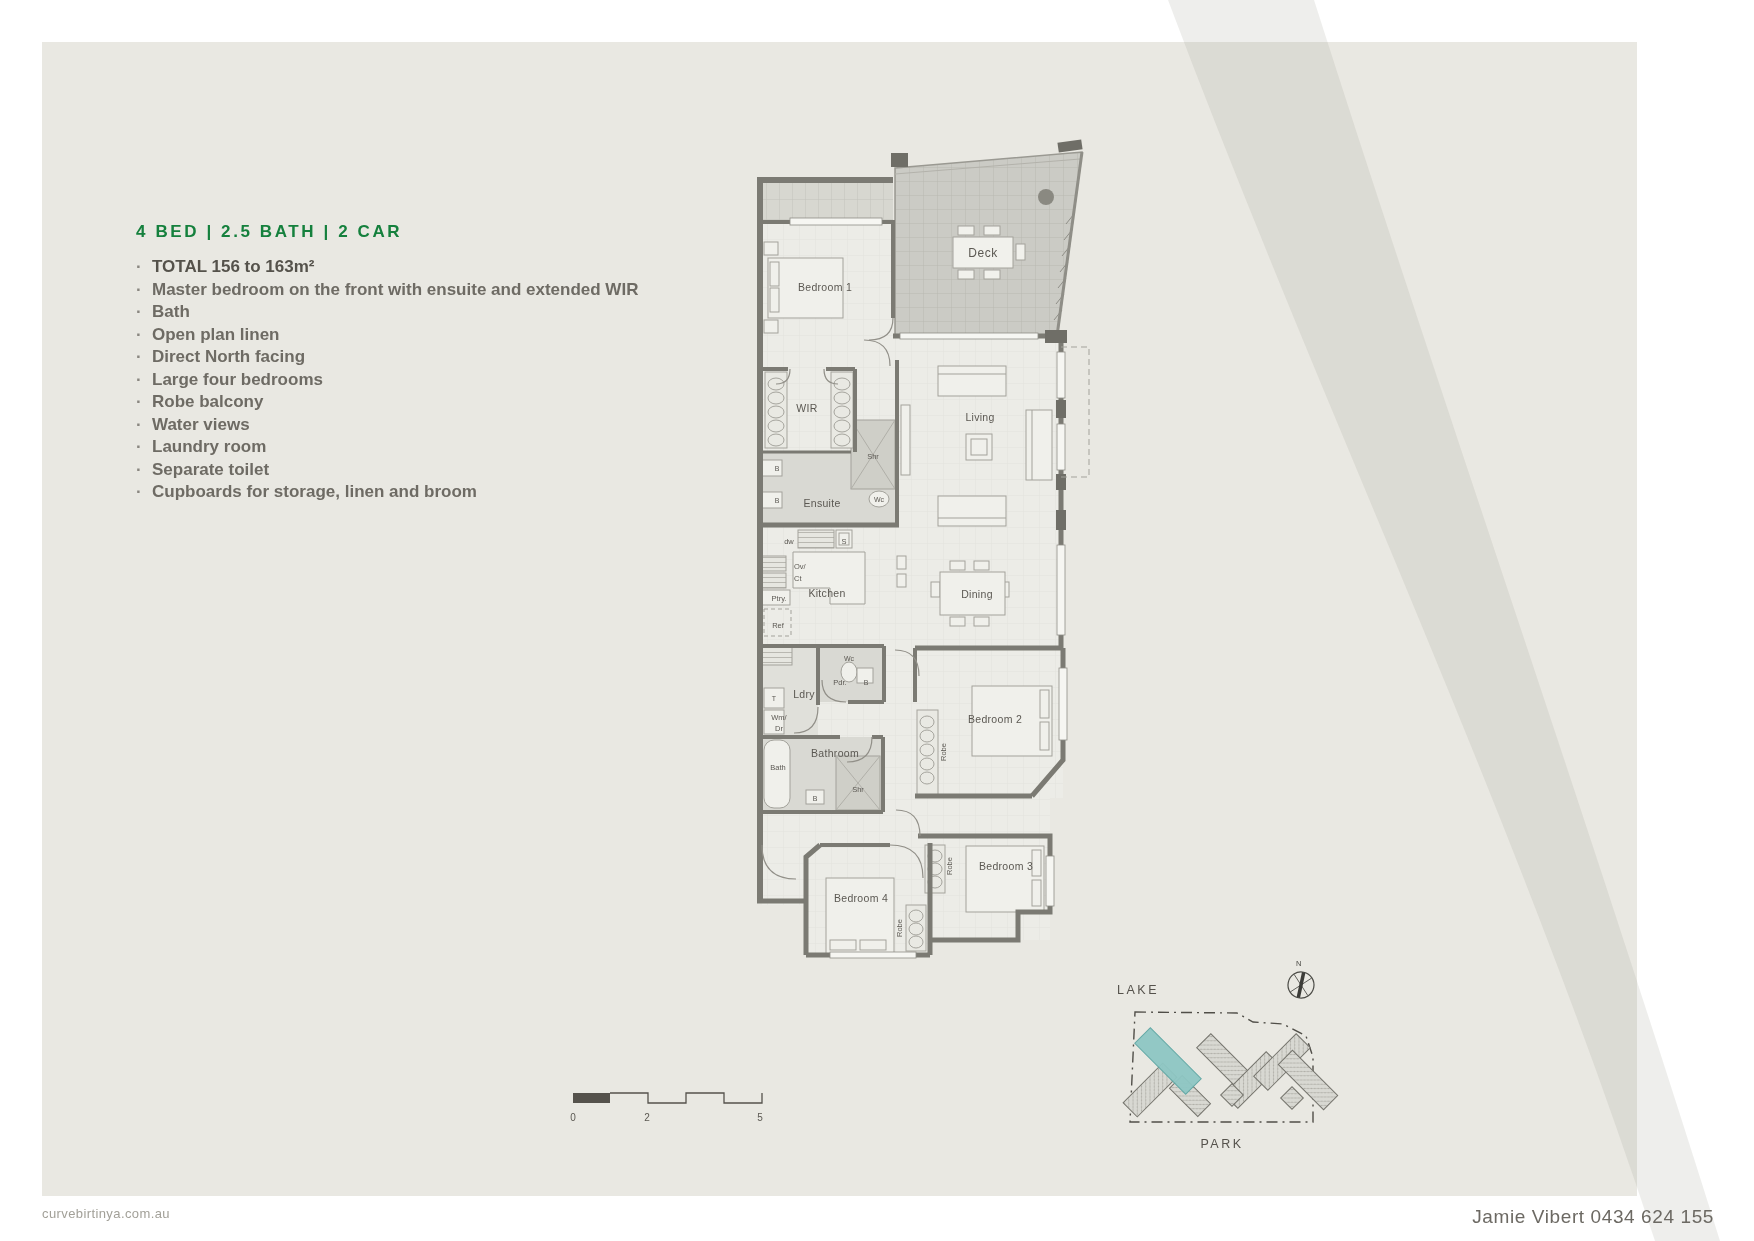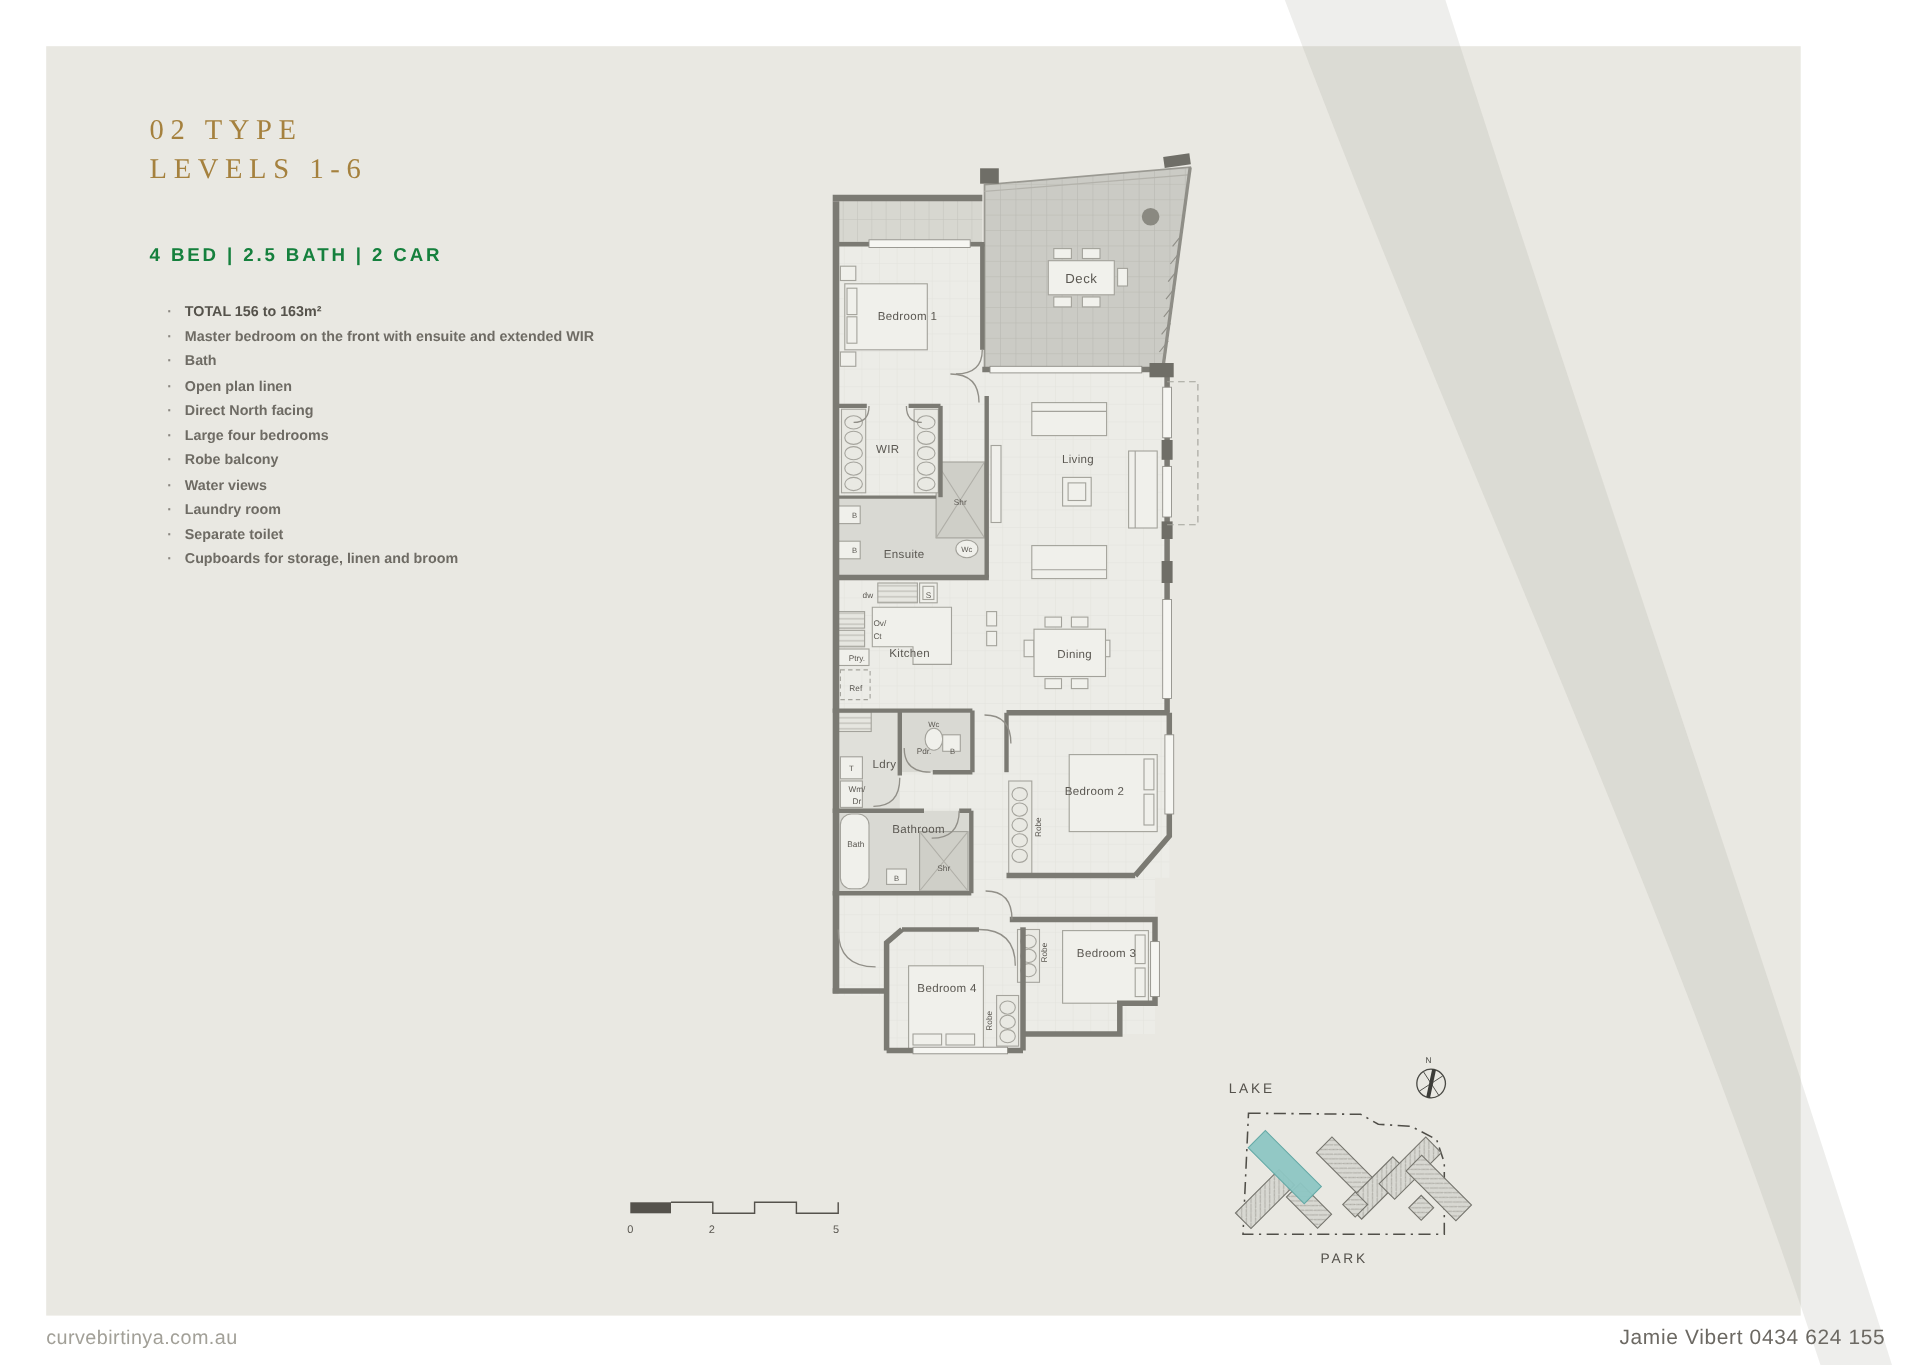--- a/index.html
+++ b/index.html
@@ -5,26 +5,26 @@
   html,body{margin:0;padding:0;background:#ffffff;}
   .page{position:relative;width:1754px;height:1241px;background:#ffffff;overflow:hidden;
         font-family:"Liberation Sans", sans-serif;}
   .card{position:absolute;left:42px;top:42px;width:1595px;height:1154px;background:#e9e8e2;}
   .overlay-svg{position:absolute;left:0;top:0;width:1754px;height:1241px;}
   .title-block{position:absolute;left:136px;top:100px;color:#a5813e;
                font-family:"Liberation Serif", serif;font-size:26px;letter-spacing:6px;
                line-height:36px;font-weight:400;}
   .spec{position:absolute;left:136px;top:222px;color:#15803d;font-size:17px;
         font-weight:700;letter-spacing:2.6px;}
-  .features{position:absolute;left:120px;top:256px;margin:16px;padding:0;list-style:none;
-            color:#6e6b64;font-size:13px;}
+  .features{position:absolute;left:120px;top:256px;margin:0;padding:0;list-style:none;
+            color:#6e6b64;font-size:17px;}
   .features li{position:relative;height:22.5px;line-height:22.5px;padding-left:32px;white-space:nowrap;font-weight:bold;}
   .features li::before{content:"·";position:absolute;left:16px;top:0;color:#8a8780;font-weight:bold;}
   .features li.total{font-weight:700;color:#55524b;}
-  .footer-left{position:absolute;left:42px;top:1206px;font-size:18px;color:#a2a098;letter-spacing:0.4px;}
+  .footer-left{position:absolute;left:42px;top:1206px;font-size:13px;color:#a2a098;letter-spacing:0.4px;}
   .footer-right{position:absolute;right:40px;top:1206px;font-size:19px;color:#6c6963;letter-spacing:0.6px;}
   
   text{font-family:"Liberation Sans", sans-serif;fill:#5b5852;}
   .room{font-size:10.5px;letter-spacing:0.3px;}
   .room-lg{font-size:12px;letter-spacing:0.5px;}
   .fix{font-size:7.5px;}
   .fix-s{font-size:7px;}
   .map-label{font-size:12.5px;letter-spacing:2.5px;fill:#55524c;}
   .scale-num{font-size:10px;fill:#5b5852;}
   .north{font-size:7.5px;fill:#4a4a45;}
@@ -380,24 +380,20 @@
             <rect x="-8" y="-8" width="16" height="16"></rect>
           </g>
       </g>
 
       <g transform="translate(1168,1061) rotate(45)">
         <rect x="-36" y="-11" width="72" height="22" fill="#8ec7c4" stroke="#5fa7a4" stroke-width="1" opacity="0.95"></rect>
       </g>
     </g>
   </svg>
 
-  <div class="title-block">
-    <div>02 TYPE</div>
-    <div>LEVELS 1-6</div>
-  </div>
 
   <div class="spec">4 BED | 2.5 BATH | 2 CAR</div>
 
   <ul class="features">
     <li class="total">TOTAL 156 to 163m²</li>
     <li>Master bedroom on the front with ensuite and extended WIR</li>
     <li>Bath</li>
     <li>Open plan linen</li>
     <li>Direct North facing</li>
     <li>Large four bedrooms</li>

